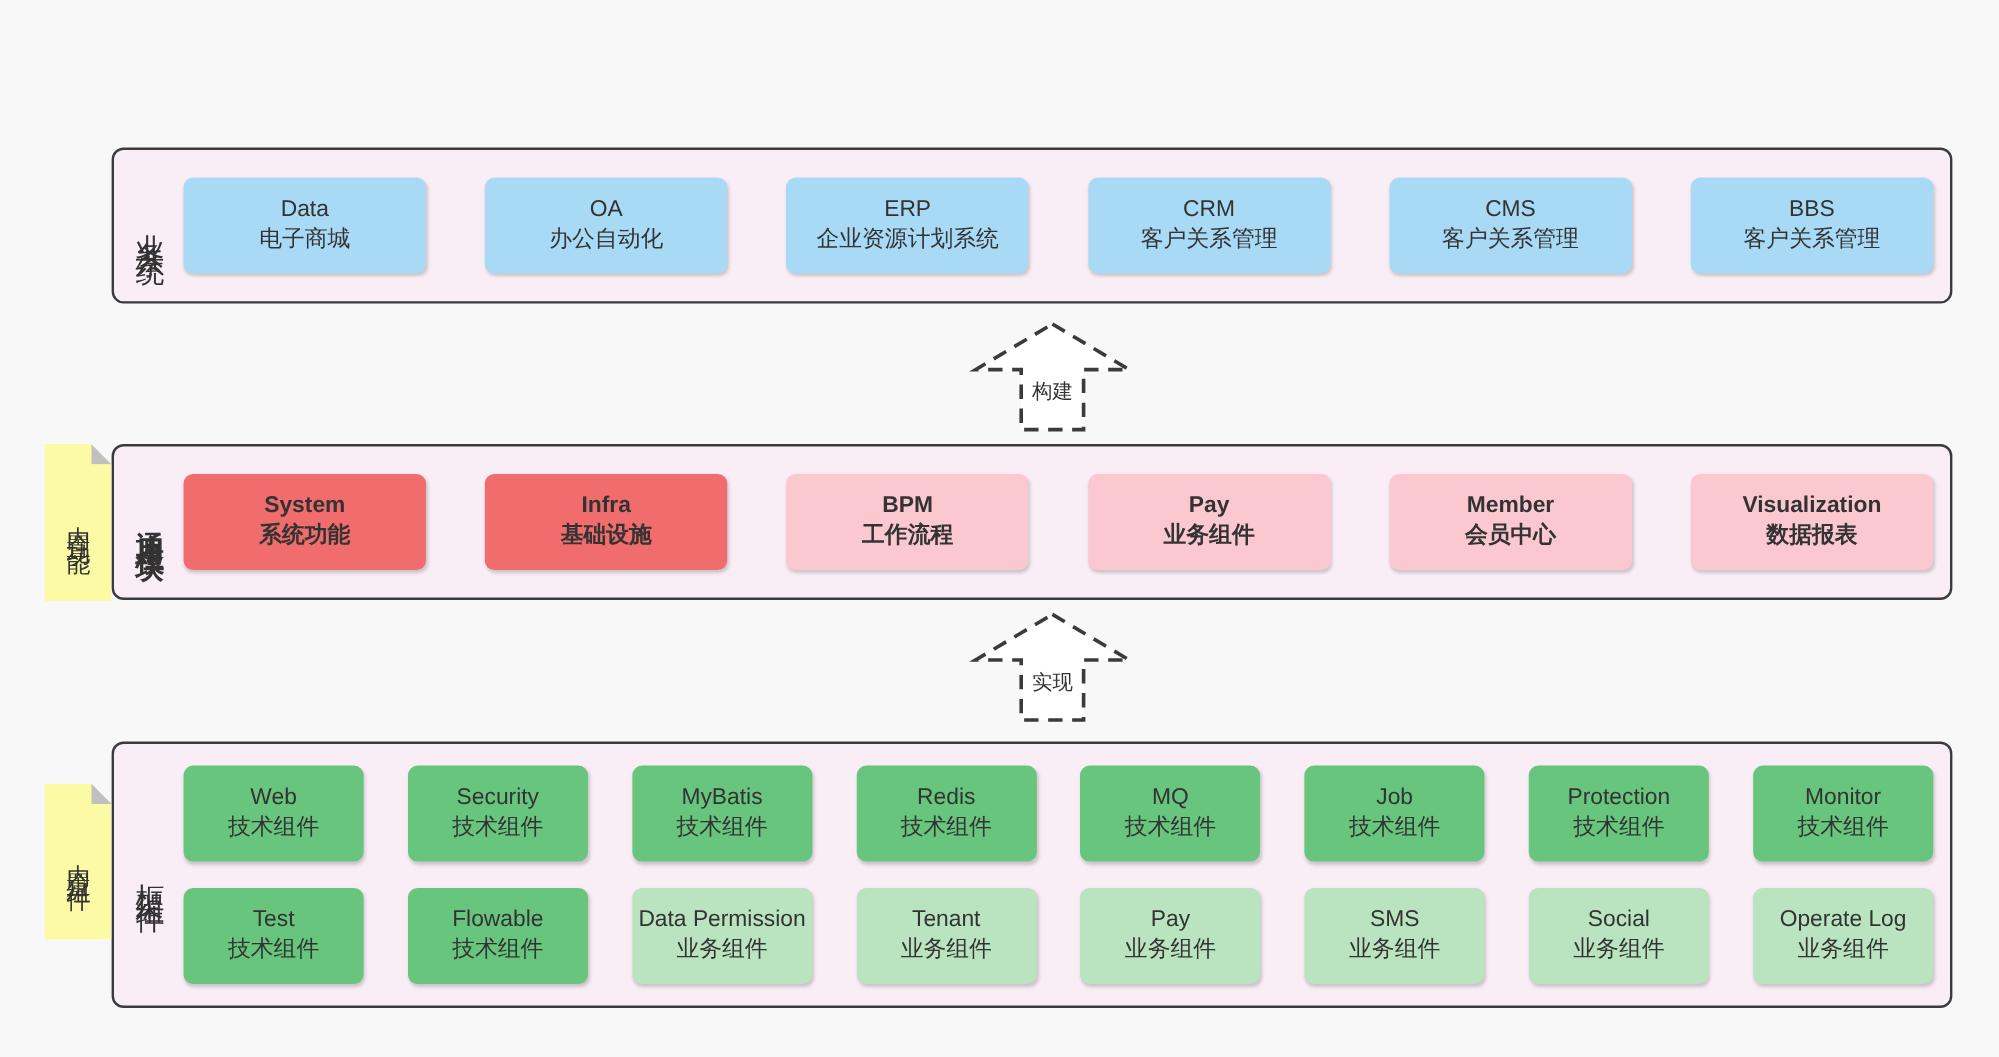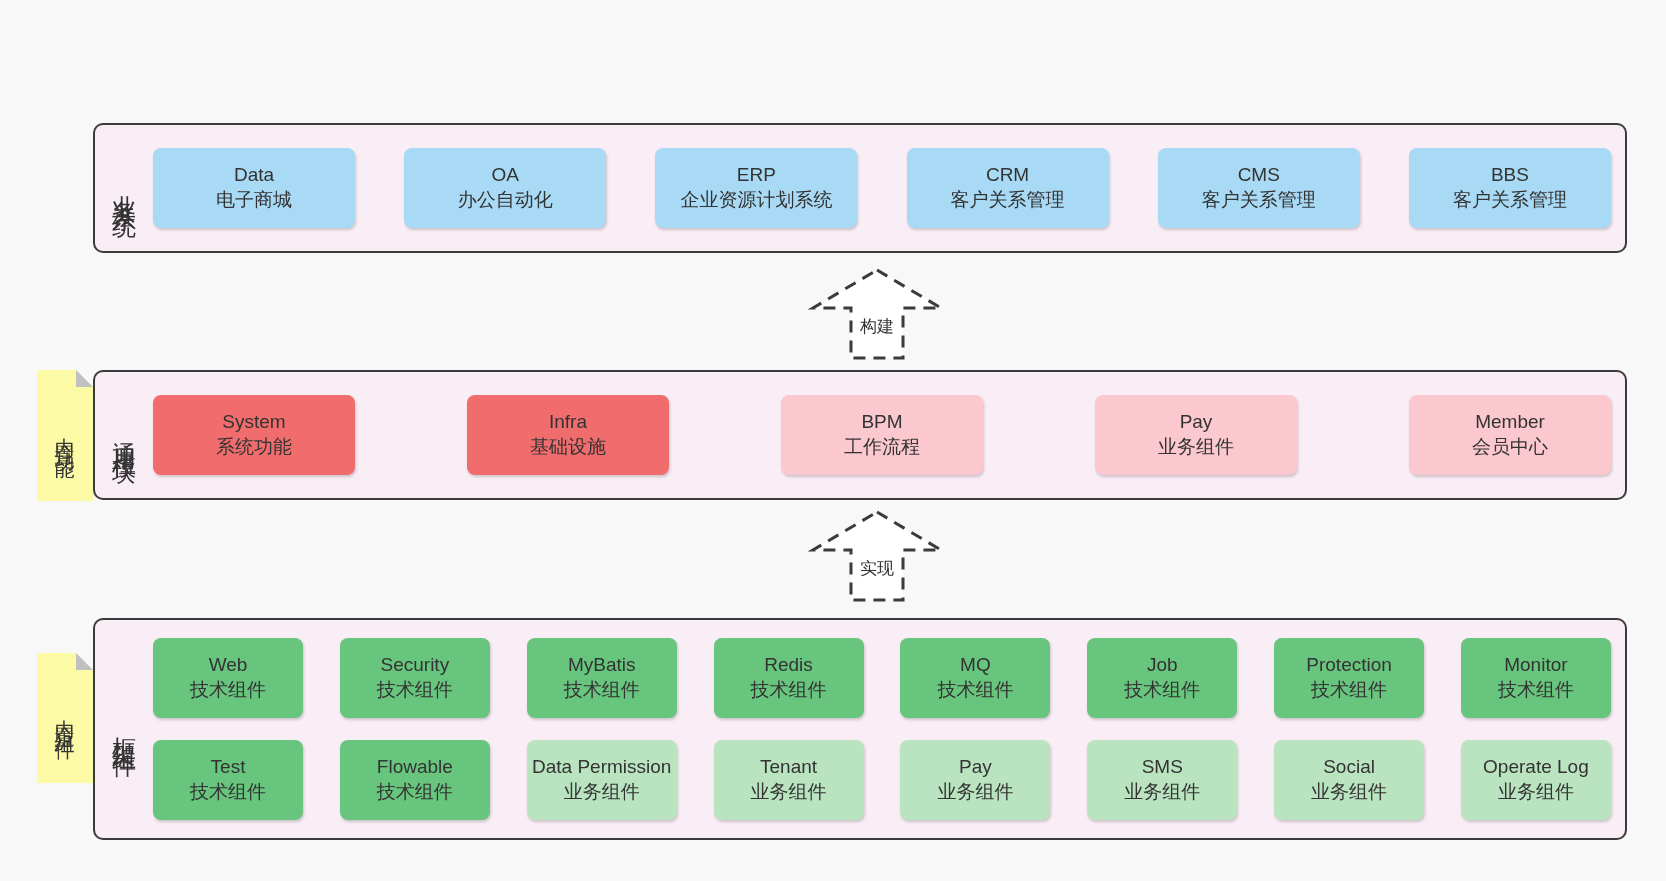--- a/index.html
+++ b/index.html
@@ -21,21 +21,21 @@
     left: 93px;
     width: 1534px;
     box-sizing: border-box;
     background: var(--panel-bg, #f9edf6);
     border: 2.5px solid var(--panel-border, #3b3b3b);
     border-radius: 10px;
     display: flex;
     align-items: stretch;
   }
   .panel-1 { top: 123px; height: 130px; }
-  .panel-2 { top: 370px; height: 130px; }
+  .panel-2 { top: 370px; height: 130px; font-weight: bold; }
   .panel-3 { top: 618px; height: 222px; }
   .side-label {
     flex: none;
     width: 58px;
     display: flex;
     align-items: center;
     justify-content: center;
   }
   .side-label span {
     writing-mode: vertical-rl;
@@ -186,20 +186,24 @@
             <div>工作流程</div>
           </div>
           <div class="box pink">
             <div>Pay</div>
             <div>业务组件</div>
           </div>
           <div class="box pink">
             <div>Member</div>
             <div>会员中心</div>
           </div>
+          <div class="box pink">
+            <div>Visualization</div>
+            <div>数据报表</div>
+          </div>
         </div>
       </div>
   </section>
 
   <aside class="note note-1">
     <div class="note-bg"></div>
     <div class="note-fold"></div>
     <div class="note-text">
       <span>内置功能</span>
     </div>

